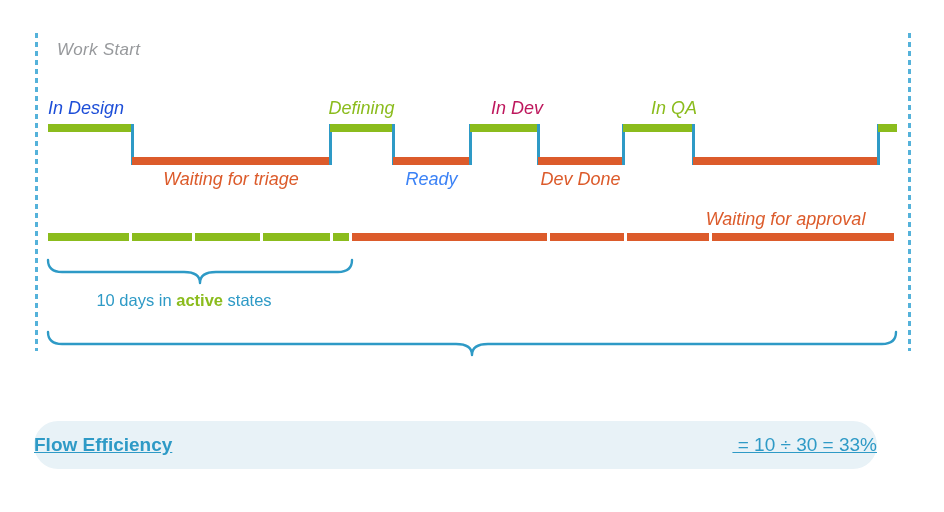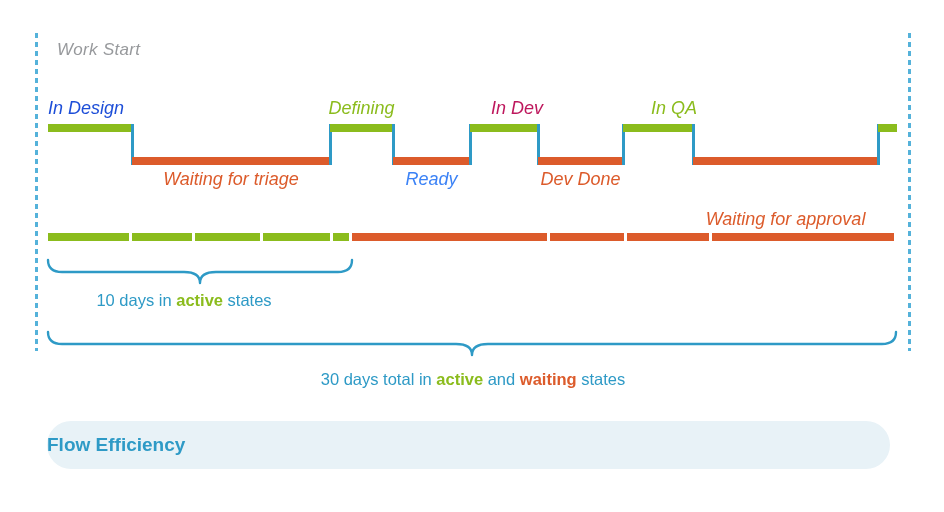--- a/index.html
+++ b/index.html
@@ -12,23 +12,23 @@
   .state-label{position:absolute;font-size:18px;font-style:italic;white-space:nowrap;line-height:20px;}
   .bar{position:absolute;height:8px;}
   .conn{position:absolute;width:3px;background:var(--accent,#2E9AC6);}
   .brace{position:absolute;overflow:visible;}
   .brace path{stroke:var(--accent,#2E9AC6);stroke-width:2.4;fill:none;
           stroke-linecap:round;stroke-linejoin:round;}
   .ann{position:absolute;font-size:16.5px;color:var(--accent,#2E9AC6);
           white-space:pre;transform:translateX(-50%);}
   .ann .hl-active{color:var(--active,#8BBC1D);font-weight:bold;font-style:normal;}
   .ann .hl-waiting{color:var(--waiting,#DC5B2B);font-weight:bold;font-style:normal;}
-  .pill{position:absolute;left:47px;top:421px;width:843px;height:48px;border-radius:24px;
+  .pill{position:absolute;left:34px;top:421px;width:843px;height:48px;border-radius:24px;
           background:var(--pillbg,#E8F2F7);display:flex;align-items:center;justify-content:space-between;
-          font-size:19px;color:var(--accent,#2E9AC6);}
+          font-size:19px;color:var(--accent,#2E9AC6);text-decoration:underline;}
   .pill .ft{font-weight:bold;}
   .pill .fr{white-space:pre;}
 </style>
 </head>
 <body>
 
 <div class="canvas">
 
   <div class="dashed" style="left:35px"></div>
   <div class="dashed" style="left:908px"></div>
@@ -75,19 +75,19 @@
   <svg class="brace" style="left:47px;top:258px" width="306" height="27">
     <path d="M1,2 Q1,14 15,14 L137,14 Q153,14 153,25 Q153,14 169,14 L291,14 Q305,14 305,2"></path>
   </svg>
 
   <div class="ann" style="left:184px;top:291px"><span>10 days in </span><span class="hl-active">active</span><span> states</span></div>
 
   <svg class="brace" style="left:47px;top:330px" width="851" height="27">
     <path d="M1,2 Q1,14 15,14 L409,14 Q425,14 425,25 Q425,14 441,14 L835,14 Q849,14 849,2"></path>
   </svg>
 
-  <div class="ann" style="left:473px;top:370px"><span>30 days total in </span><span class="hl-active">active</span><span> and </span><span class="hl-waiting">waiting</span><span> states</span></div>
 
   <div class="pill">
       <span class="ft">Flow Efficiency</span>
+      <span class="fr"> = 10 ÷ 30 = 33%</span>
     </div>
 
 </div>
 
 </body></html>

